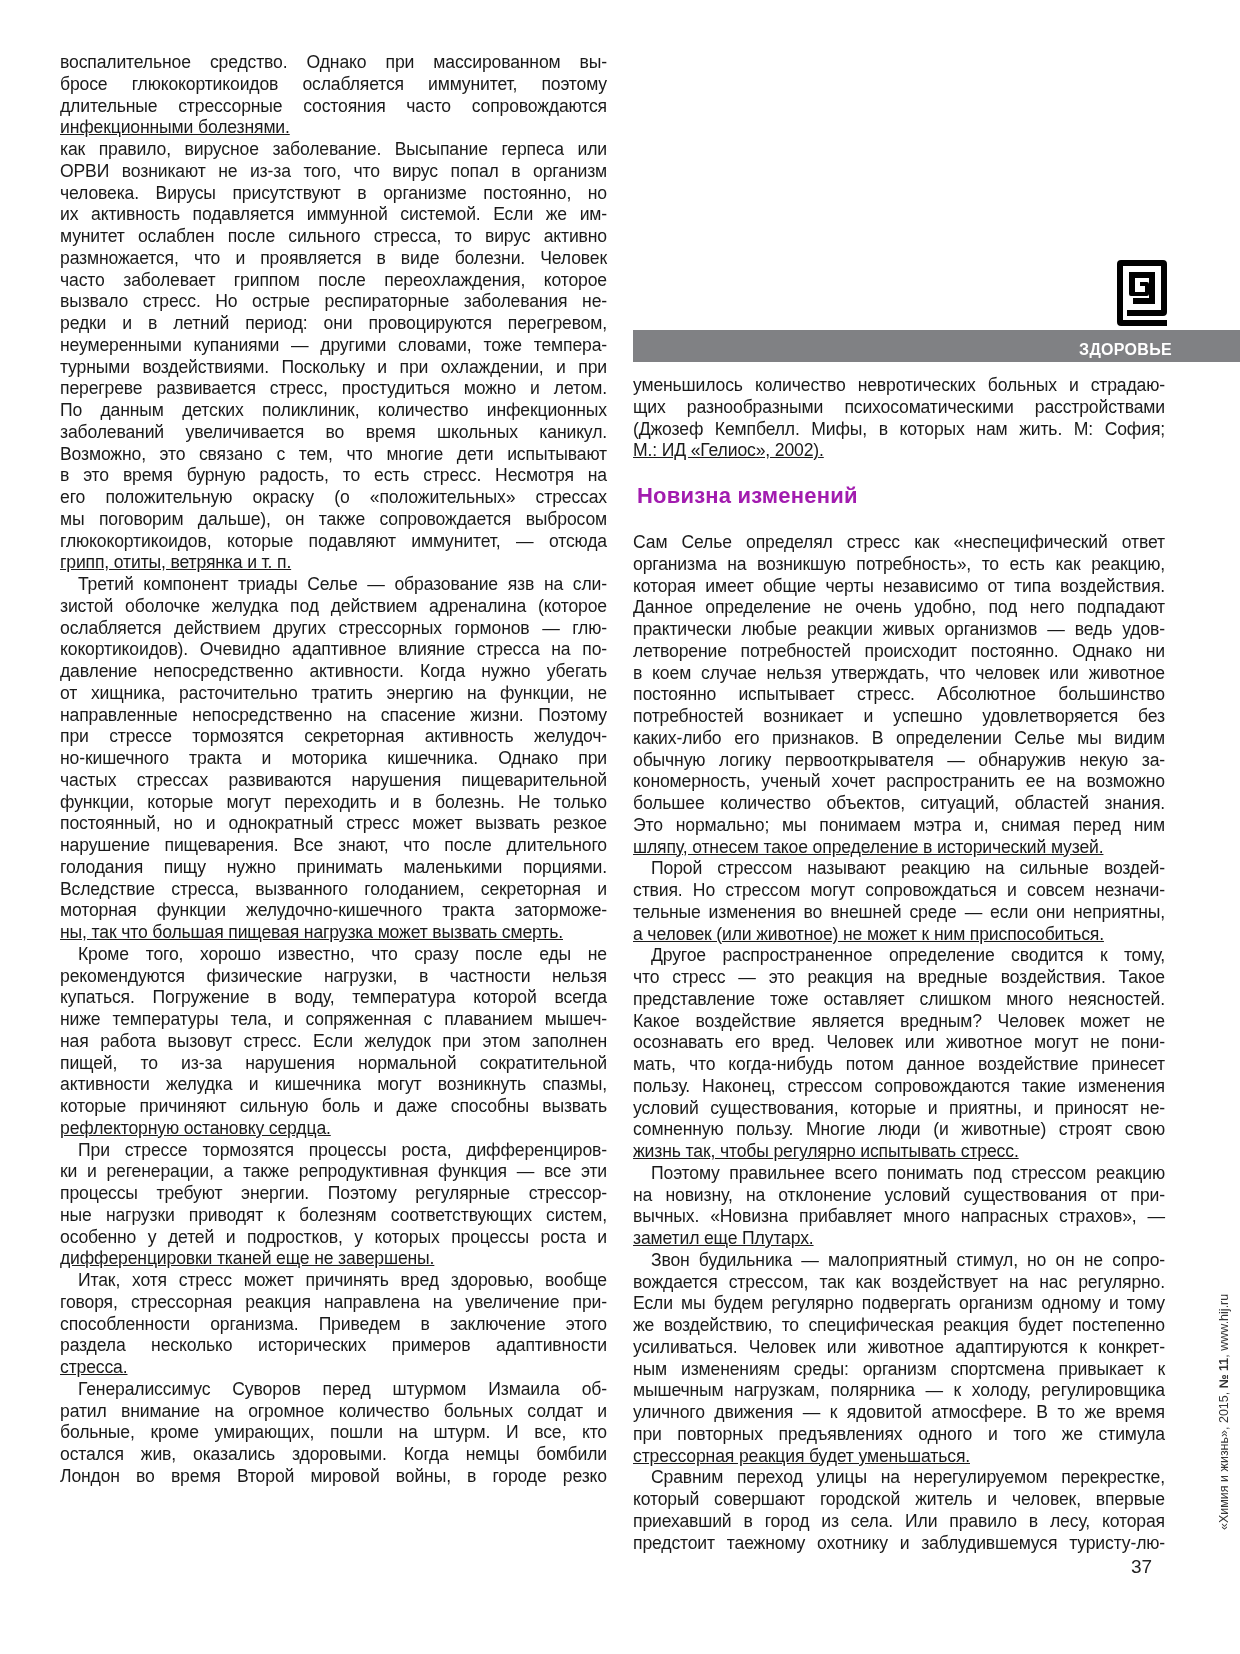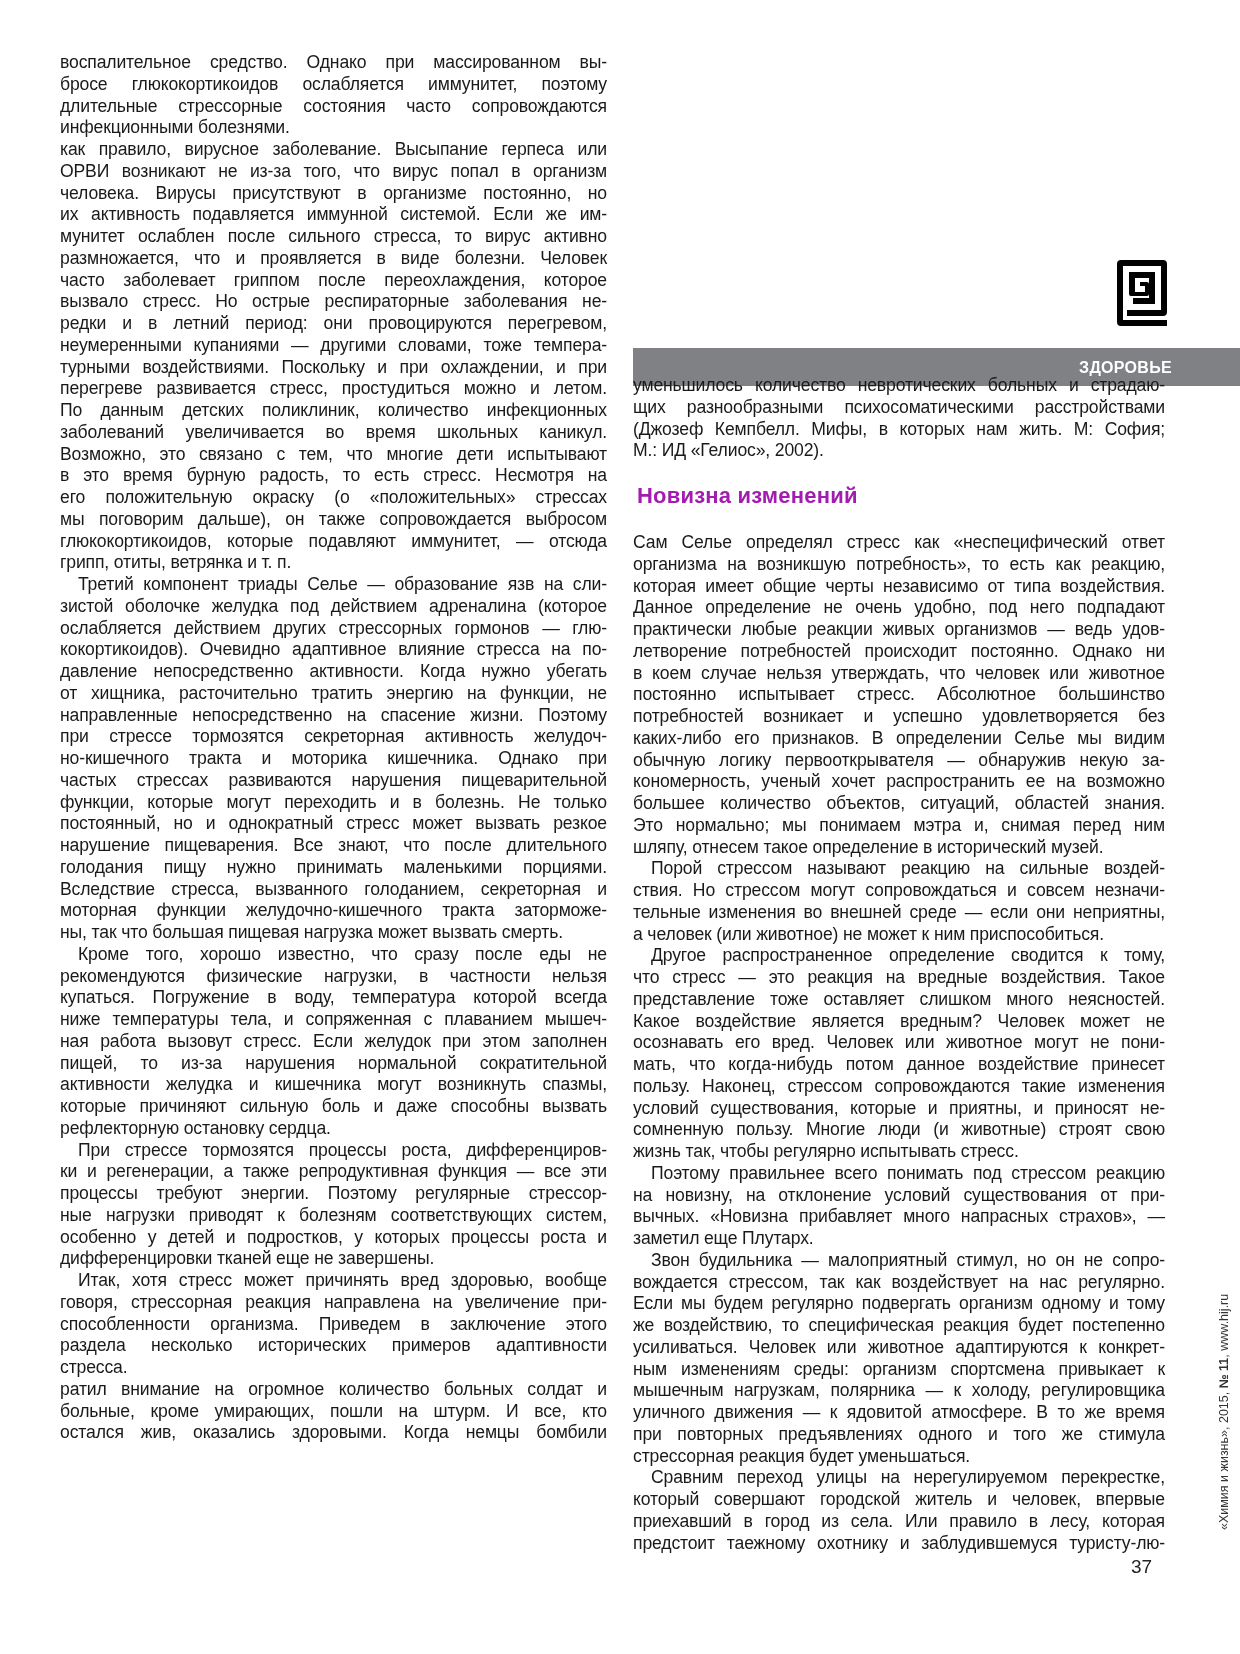--- a/index.html
+++ b/index.html
@@ -5,23 +5,23 @@
   html, body { margin: 0; padding: 0; background: #ffffff; }
   body { width: 1240px; height: 1654px; position: relative; overflow: hidden;
          font-family: "Liberation Sans", sans-serif; color: #1a1a1a; }
   .col { position: absolute; }
   #left-col { left: 60px; top: 52px; width: 547px; }
   #right-col-top { left: 633px; top: 375px; width: 532px; }
   #right-col-main { left: 633px; top: 532px; width: 532px; }
   .line { display: block; height: 21.75px; line-height: 21.75px; font-size: 17.6px;
           white-space: nowrap; text-align: justify; text-align-last: justify;
           letter-spacing: -0.15px; }
-  .line.last { text-align-last: left; }
+  .line.last { text-align-last: left; text-decoration: underline; }
   .line.indent { padding-left: 18px; }
-  #section-bar { position: absolute; left: 633px; top: 348px; width: 607px; height: 38px;
+  #section-bar { position: absolute; left: 633px; top: 330px; width: 607px; height: 32px;
                  background: #808184; }
   #section-label { position: absolute; right: 68px; top: 0; height: 38px; line-height: 40px;
                    color: #ffffff; font-weight: bold; font-size: 16px; letter-spacing: 0.3px; }
   #section-icon { position: absolute; left: 1113px; top: 258px; width: 58px; height: 70px; }
   #heading { position: absolute; left: 637px; top: 483px; font-size: 22px; font-weight: bold;
              color: #a21caf; letter-spacing: 0.2px; }
   #page-number { position: absolute; left: 1131px; top: 1556px; font-size: 19px; color: #222; }
   #credit { position: absolute; left: 1217px; top: 1530px; transform-origin: 0 0;
             transform: rotate(-90deg); white-space: nowrap; font-size: 12.5px; color: #333; }
   #credit b { font-weight: bold; }
@@ -84,23 +84,25 @@
     <span class="line">ки и регенерации, а также репродуктивная функция — все эти</span>
     <span class="line">процессы требуют энергии. Поэтому регулярные стрессор-</span>
     <span class="line">ные нагрузки приводят к болезням соответствующих систем,</span>
     <span class="line">особенно у детей и подростков, у которых процессы роста и</span>
     <span class="line last">дифференцировки тканей еще не завершены.</span>
     <span class="line indent">Итак, хотя стресс может причинять вред здоровью, вообще</span>
     <span class="line">говоря, стрессорная реакция направлена на увеличение при-</span>
     <span class="line">способленности организма. Приведем в заключение этого</span>
     <span class="line">раздела несколько исторических примеров адаптивности</span>
     <span class="line last">стресса.</span>
+    <span class="line indent">Генералиссимус Суворов перед штурмом Измаила об-</span>
     <span class="line">ратил внимание на огромное количество больных солдат и</span>
     <span class="line">больные, кроме умирающих, пошли на штурм. И все, кто</span>
     <span class="line">остался жив, оказались здоровыми. Когда немцы бомбили</span>
+    <span class="line">Лондон во время Второй мировой войны, в городе резко</span>
   </div>
 
 <div id="section-icon">
   <svg width="58" height="70" viewBox="0 0 58 70">
     <path d="M4 6 Q4 2 8 2 L50 2 Q54 2 54 6 L54 54 Q54 58 50 58 L14 58 L14 52 L48 52 L48 8 L10 8 L10 62 L54 62 L54 68 L8 68 Q4 68 4 64 Z" fill="#000"></path>
     <path d="M16 14 L42 14 L42 46 L20 46 L20 40 L36 40 L36 20 L22 20 L22 34 L32 34 L32 28 L27 28 L27 24 L34 24 Q36 24 36 26 L36 36 Q36 38 34 38 L18 38 Q16 38 16 36 Z" fill="#000"></path>
   </svg>
 </div>
 
 <div id="section-bar" style="background: rgb(128, 129, 132);">

